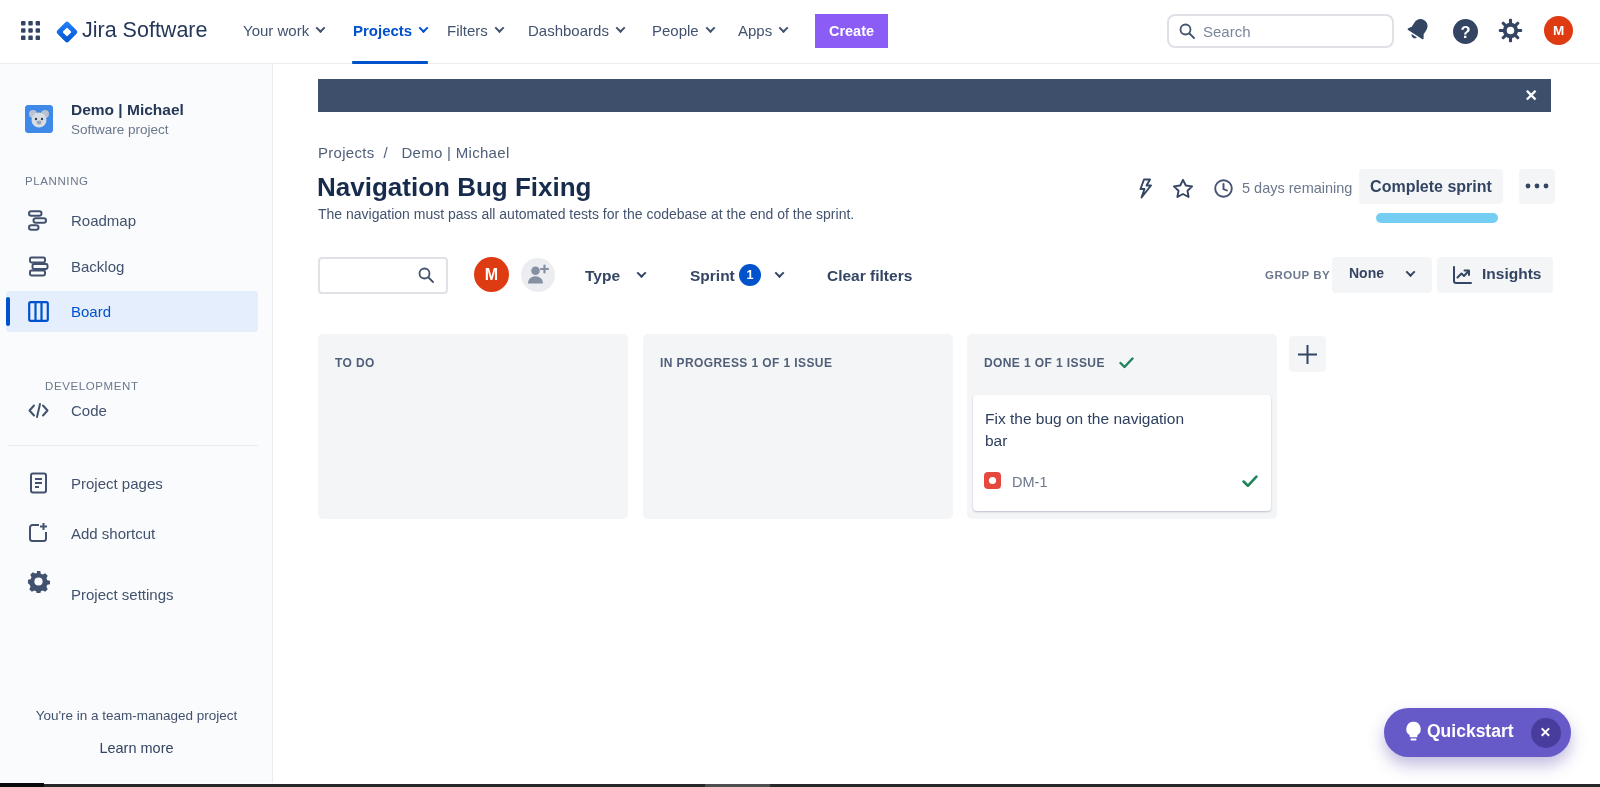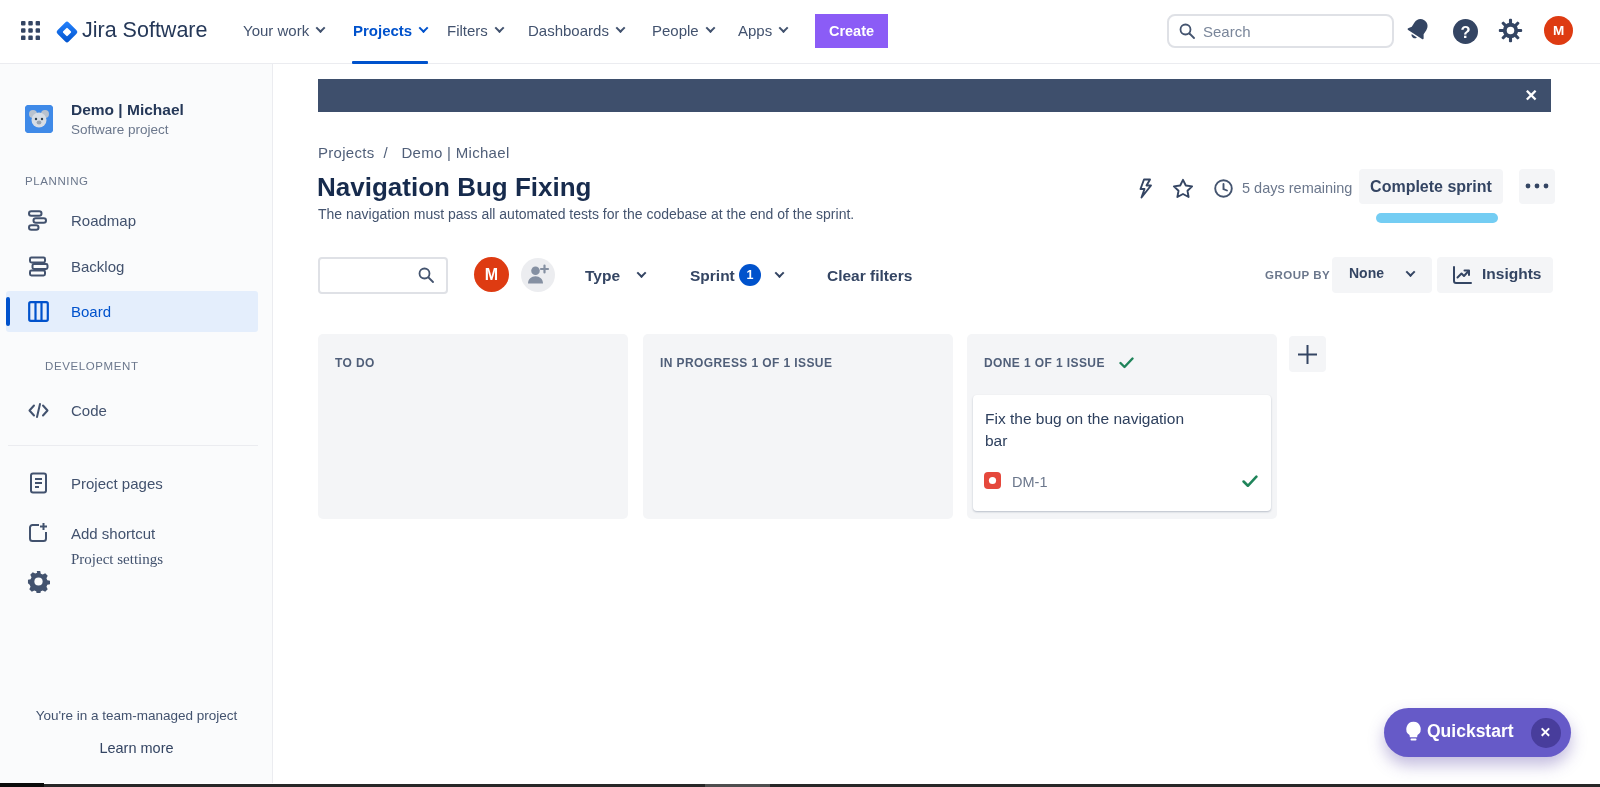--- a/index.html
+++ b/index.html
@@ -181,21 +181,21 @@
 
 <svg class="abs" style="left:28px;top:301px" width="21" height="21" viewBox="0 0 21 21">
   <g fill="none" stroke="#0052CC" stroke-width="2.2">
     <rect x="1.2" y="1.2" width="18.6" height="18.6" rx="1.5"></rect>
     <line x1="7.5" y1="1.2" x2="7.5" y2="19.8"></line>
     <line x1="13.5" y1="1.2" x2="13.5" y2="19.8"></line>
   </g>
 </svg>
 <div class="side-item" style="top:303px;color:#0052CC;">Board</div>
 
-<div class="side-head" style="top:360px;padding-left:20px;">DEVELOPMENT</div>
+<div class="side-head" style="top:380px;padding-left:20px;">DEVELOPMENT</div>
 
 <svg class="abs" style="left:28px;top:400px" width="21" height="21" viewBox="0 0 21 21">
   <g fill="none" stroke="#42526E" stroke-width="2" stroke-linecap="round" stroke-linejoin="round">
     <polyline points="6,5.5 1.5,10.5 6,15.5"></polyline>
     <polyline points="15,5.5 19.5,10.5 15,15.5"></polyline>
     <line x1="12" y1="4" x2="9" y2="17"></line>
   </g>
 </svg>
 <div class="side-item" style="top:402px;">Code</div>
 
@@ -215,21 +215,21 @@
   <line x1="12" y1="4.5" x2="19" y2="4.5" stroke="#42526E" stroke-width="2"></line>
 </svg>
 <div class="side-item" style="top:525px;">Add shortcut</div>
 
 <svg class="abs" style="left:27px;top:570px" width="23" height="23" viewBox="0 0 24 24">
   <g fill="#42526E">
     <path d="M10.2 1h3.6l.6 2.8 2 .9 2.6-1.3 2.6 2.6-1.3 2.6.9 2 2.8.6v3.6l-2.8.6-.9 2 1.3 2.6-2.6 2.6-2.6-1.3-2 .9-.6 2.8h-3.6l-.6-2.8-2-.9-2.6 1.3-2.6-2.6 1.3-2.6-.9-2L1 13.8v-3.6l2.8-.6.9-2-1.3-2.6 2.6-2.6 2.6 1.3 2-.9z"></path>
     <circle cx="12" cy="12" r="4.3" fill="#FAFBFC"></circle>
   </g>
 </svg>
-<div class="side-item" style="top:551px;font-family:Liberation Serif, serif;">Project settings</div>
+<div class="side-item" style="top:586px;">Project settings</div>
 
 <div class="abs" style="left:0px;top:708px;width:273px;text-align:center;font-size:13.5px;color:#42526E;">You're in a team-managed project</div>
 <div class="abs" style="left:0px;top:740px;width:273px;text-align:center;font-size:14.5px;font-weight:500;color:#344563;">Learn more</div>
 
 <div id="banner">
   <div class="x">✕</div>
 </div>
 
 <div id="crumbs">Projects&nbsp; /&nbsp; &nbsp;Demo | Michael</div>
 <div id="title">Navigation Bug Fixing</div>

